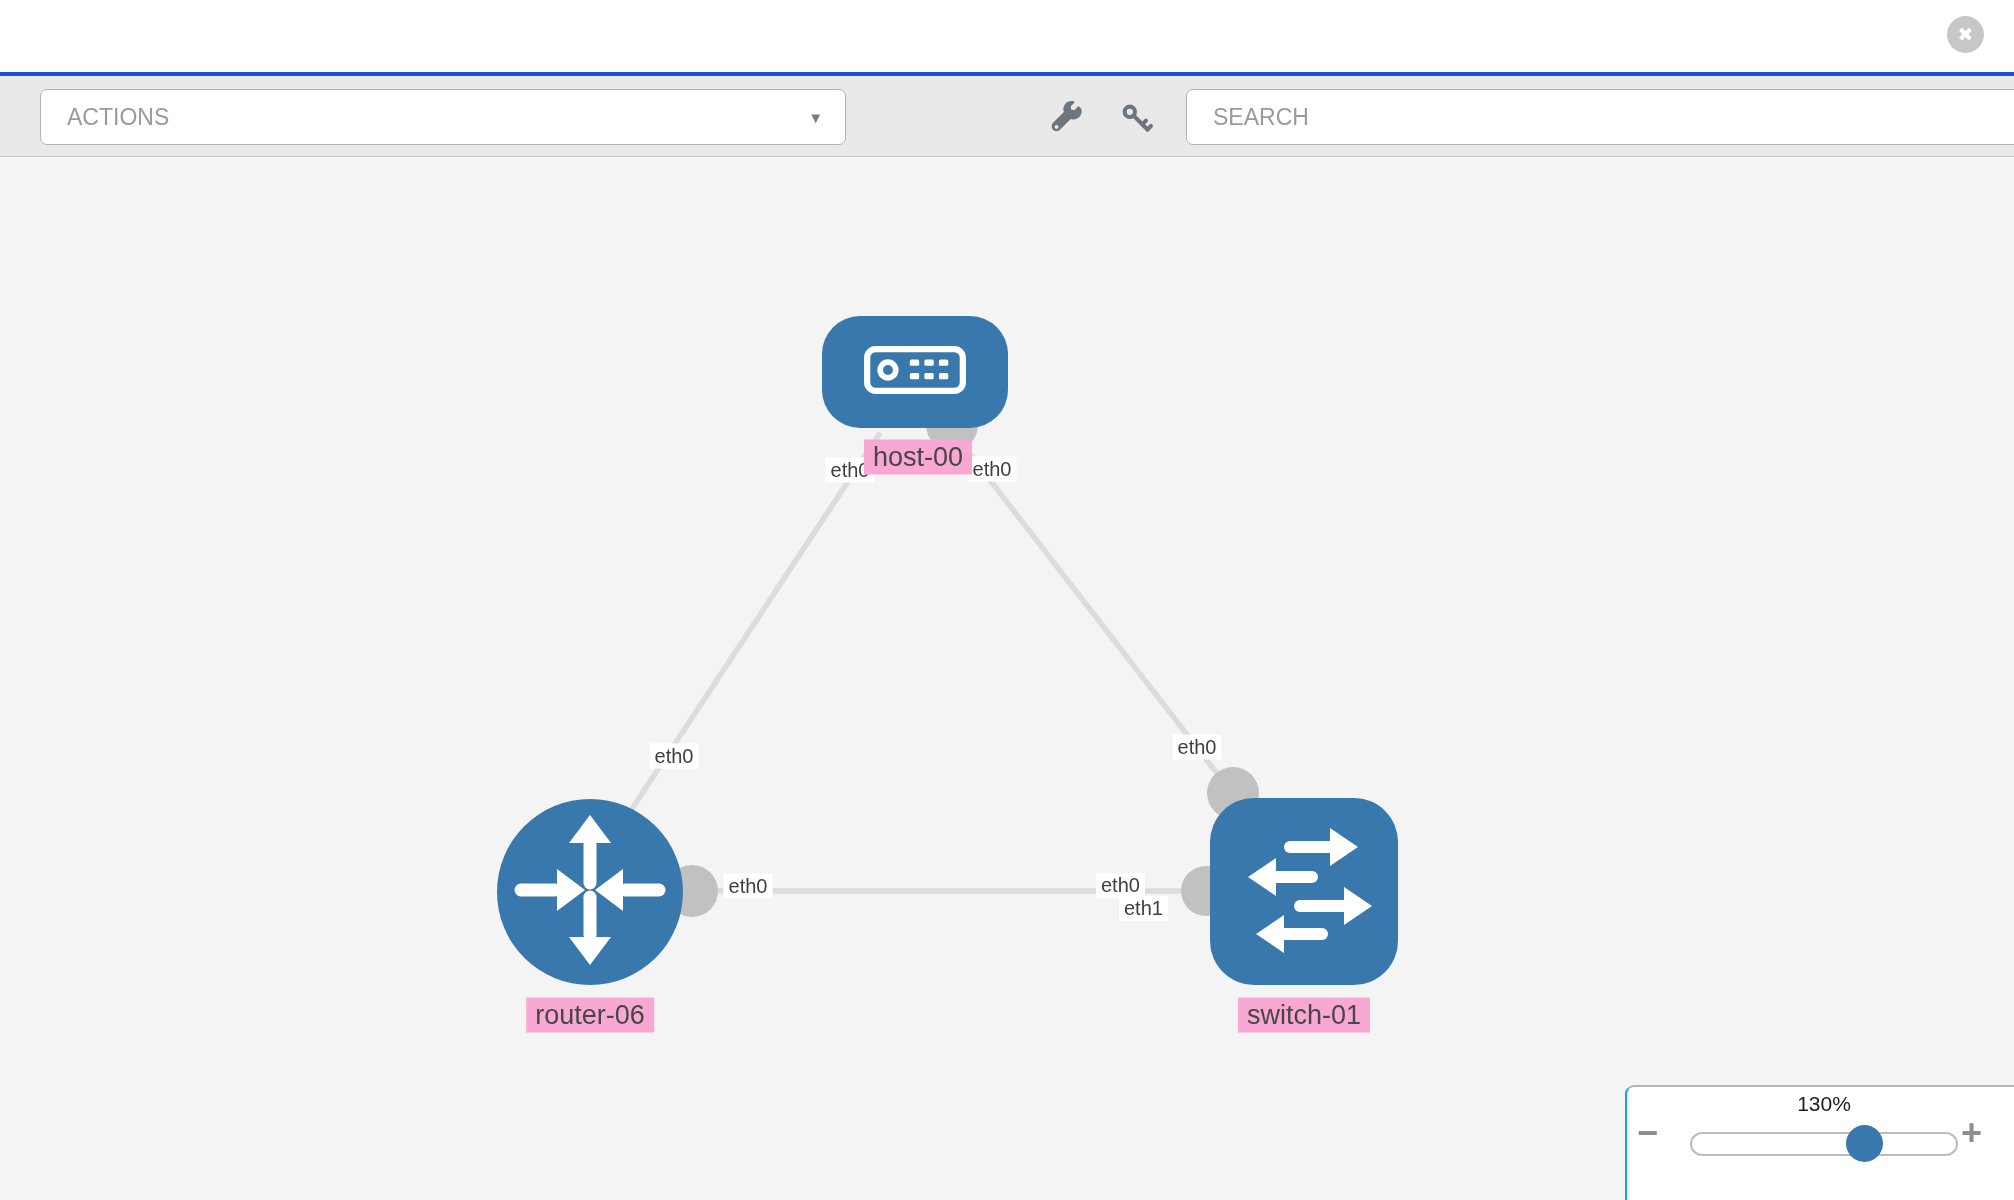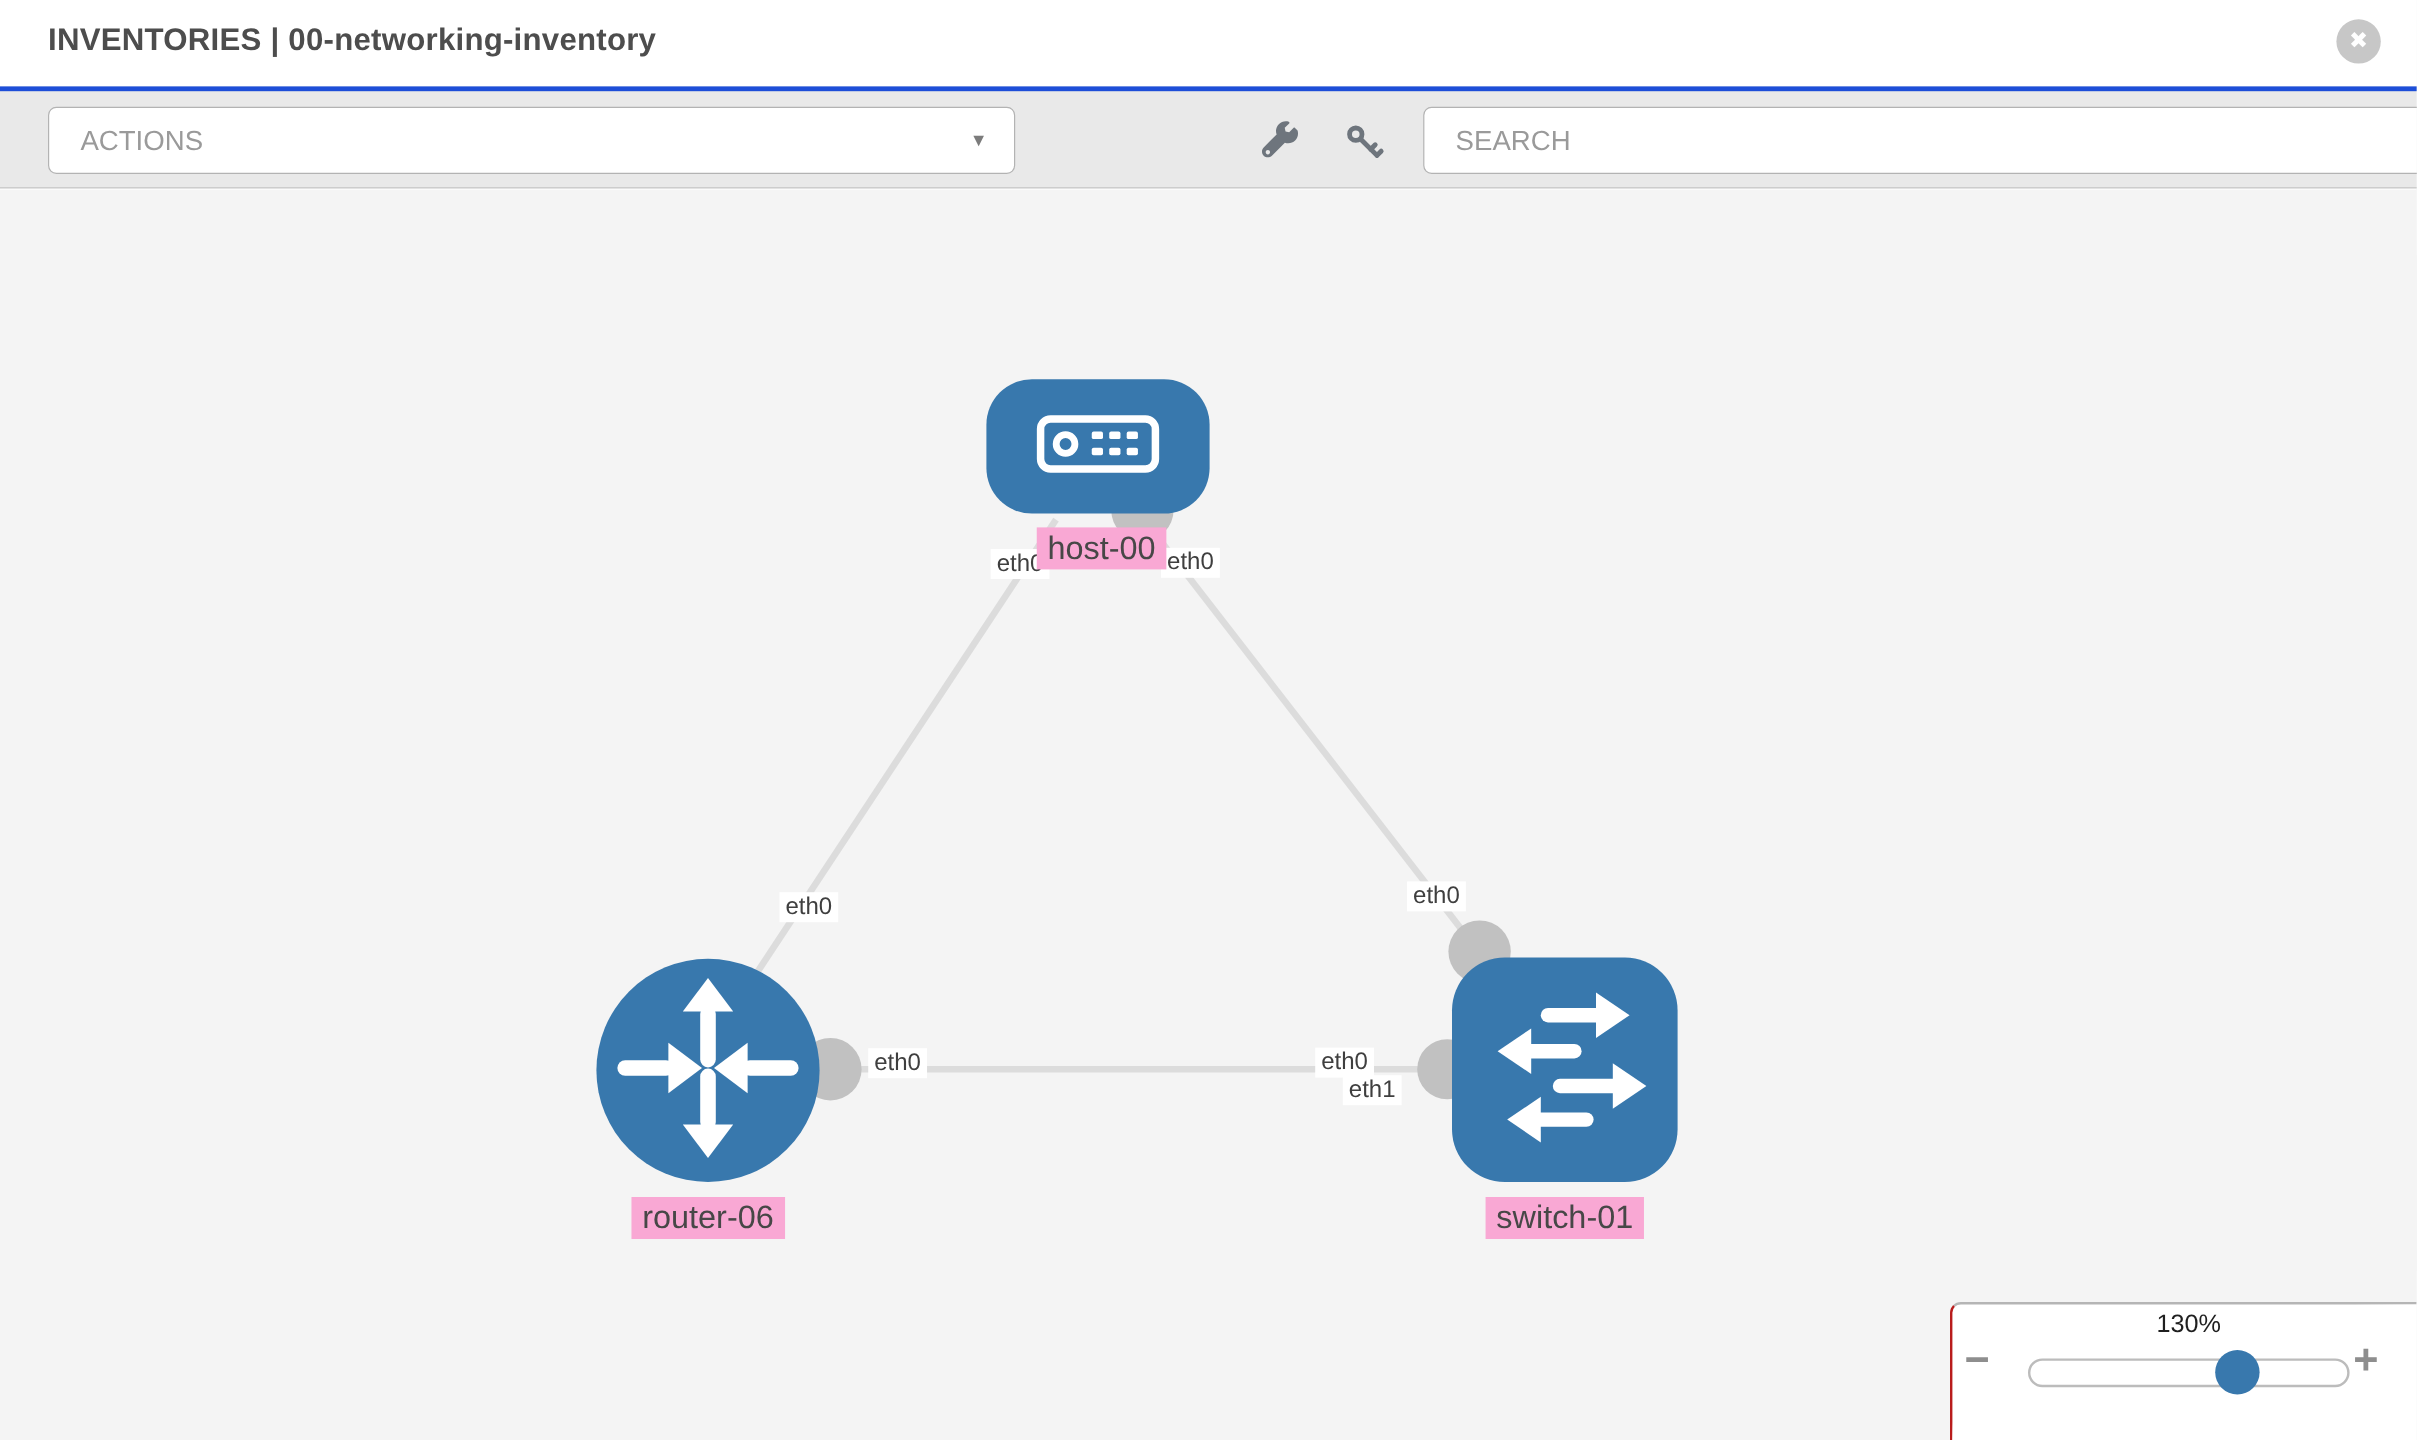--- a/index.html
+++ b/index.html
@@ -36,38 +36,37 @@
   .node-switch { left:1210px; top:640px; width:188px; height:187px; border-radius:44px; }
 
   .node-label { position:absolute; transform:translate(-50%,-50%); background:#f9a8d4;
                 color:#474747; font-size:27px; padding:2px 9px; white-space:nowrap; }
   .if-label   { position:absolute; background:#ffffff; color:#3f3f3f; font-size:20px;
                 padding:1px 5px; white-space:nowrap; }
   .if-center  { transform:translate(-50%,-50%); }
 
   
   .zoom-panel { position:absolute; left:1625px; top:1085px; width:389px; height:115px; background:#ffffff;
-                border-left:2px solid #b91c1c; border-top:2px solid #b5b5b5; border-top-left-radius:9px; }
+                border-left:2px solid #0ea5e9; border-top:2px solid #b5b5b5; border-top-left-radius:9px; }
   .zoom-level { position:absolute; left:63px; top:5px; width:268px; text-align:center;
                 font-size:21px; color:#1f1f1f; }
   .zoom-minus, .zoom-plus { position:absolute; top:28px; font-size:36px; font-weight:bold; color:#8e8e8e; cursor:pointer; line-height:1; }
   .zoom-minus { left:10px; }
   .zoom-plus  { left:334px; }
   .zoom-track { position:absolute; left:63px; top:45px; width:268px; height:24px; background:#ffffff;
                 border:2px solid #bcbcbc; border-radius:13px; cursor:pointer; }
   .zoom-handle { position:absolute; left:219px; top:38px; width:37px; height:37px; border-radius:50%;
                  background:var(--node-blue,#3878ad); cursor:grab; }
 </style>
 </head>
 <body>
 
 <div class="screen">
 
   <div class="header">
-    <div class="hdr-title">INVENTORIES | 00-networking-inventory</div>
     <div class="close-btn">
       <span>✖</span>
     </div>
   </div>
 
   <div class="toolbar">
     <div class="combo combo-actions">
       <span>ACTIONS</span>
       <span class="caret">▼</span>
     </div>

